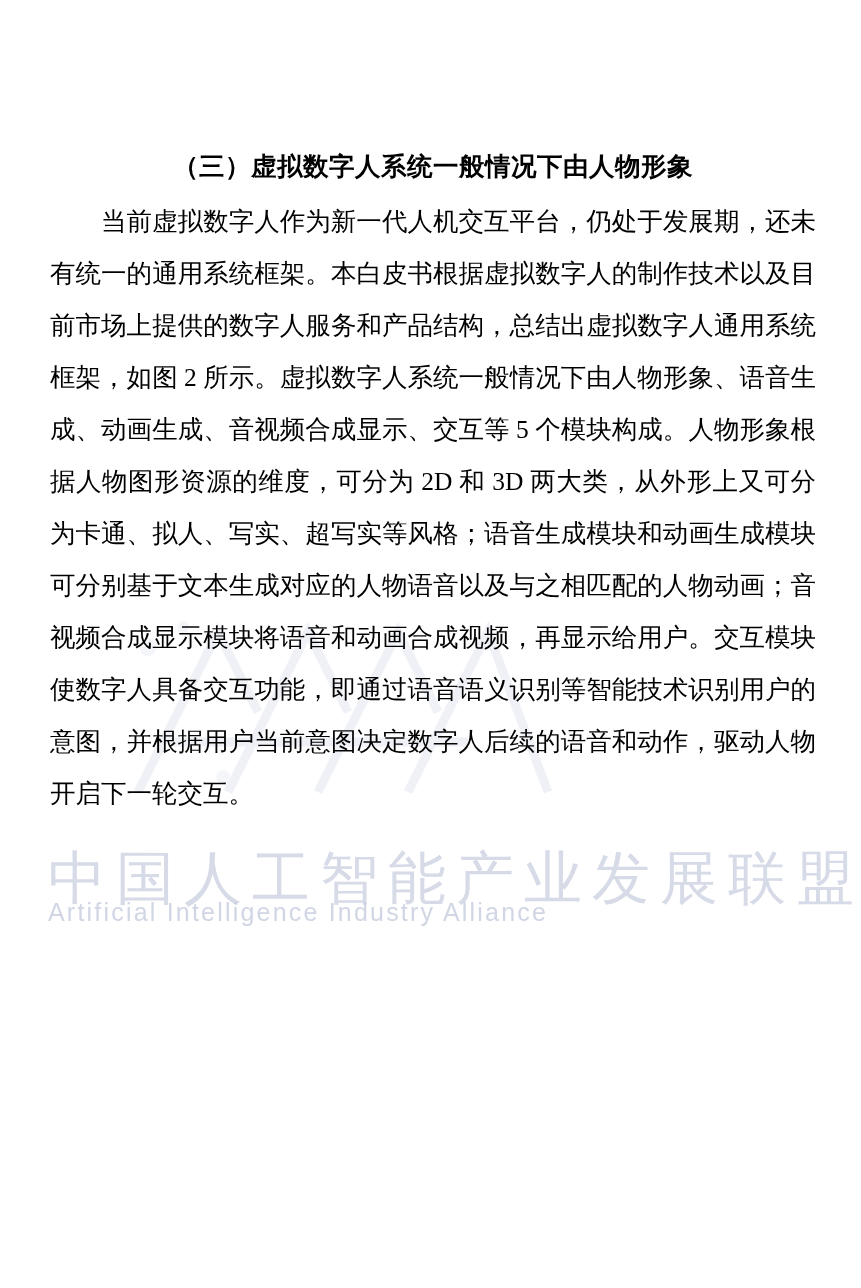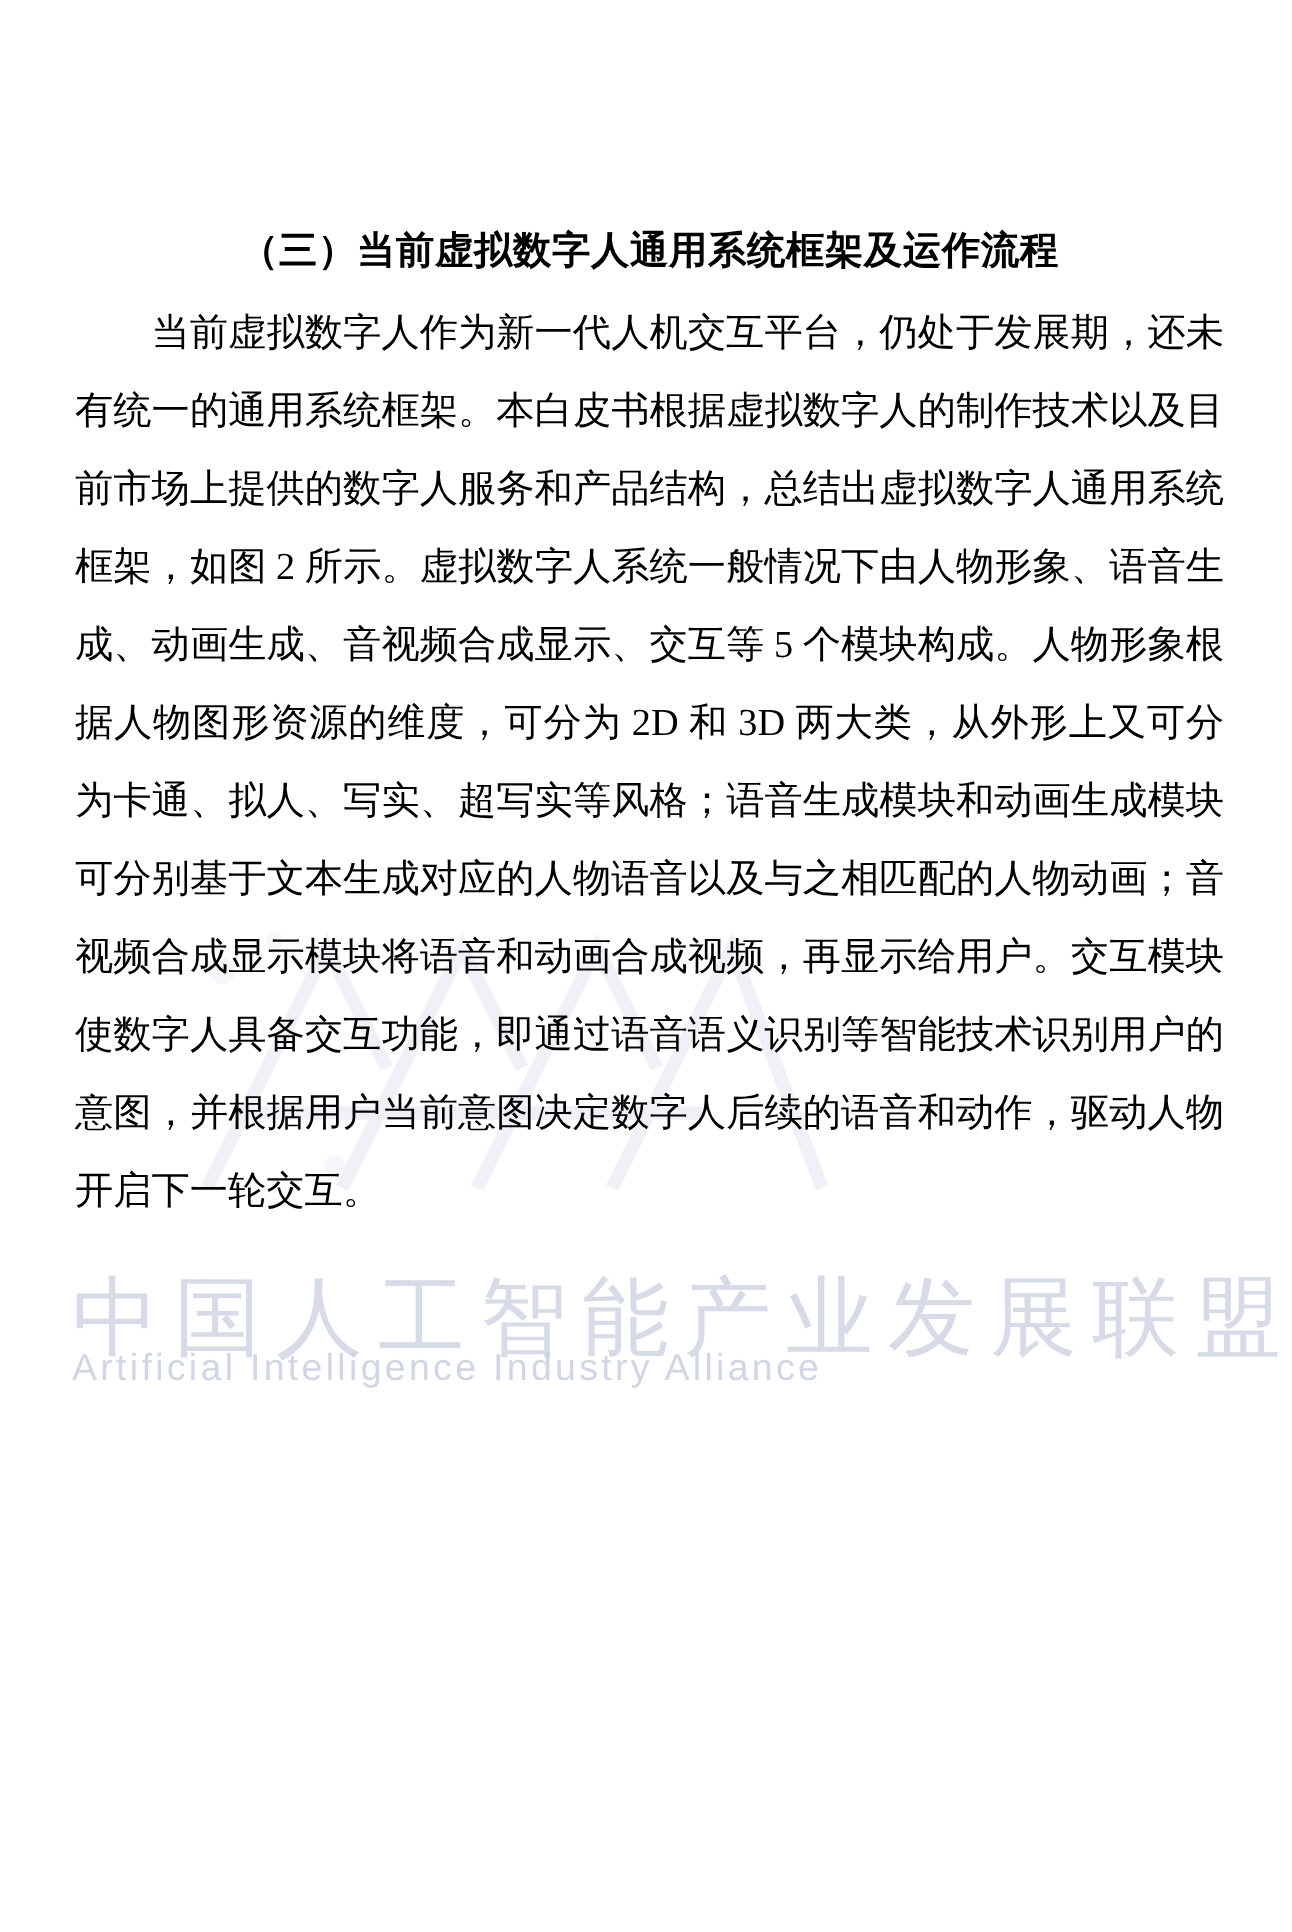--- a/index.html
+++ b/index.html
@@ -131,18 +131,18 @@
       </g>
     </svg>
     <div class="wm-cn">中国人工智能产业发展联盟</div>
     <div class="wm-en">Artificial Intelligence Industry Alliance</div>
   </div>
 
 
   <div class="content">
 
 
-    <h2 class="section-title">（三）当前虚拟数字人通用系统框架及运作流程</h2>
+    <h2 class="section-title">（三）虚拟数字人系统一般情况下由人物形象</h2>
 
     <p class="indent"><span>当前虚拟数字人作为新一代人机交互平台，仍处于发展期，还未有统一的通用系统框架。本白皮书根据虚拟数字人的制作技术以及目前市场上提供的数字人服务和产品结构，总结出虚拟数字人通用系统框架，如图 2 所示。虚拟数字人系统一般情况下由人物形象、语音生成、动画生成、音视频合成显示、交互等 5 个模块构成。</span><b>人物形象</b><span>根据人物图形资源的维度，可分为 2D 和 3D 两大类，从外形上又可分为卡通、拟人、写实、超写实等风格；</span><b>语音生成模块</b><span>和</span><b>动画生成模块</b><span>可分别基于文本生成对应的人物语音以及与之相匹配的人物动画；</span><b>音视频合成显示模块</b><span>将语音和动画合成视频，再显示给用户。</span><b>交互模块</b><span>使数字人具备交互功能，即通过语音语义识别等智能技术识别用户的意图，并根据用户当前意图决定数字人后续的语音和动作，驱动人物开启下一轮交互。</span></p>
 
   </div>
 </div>
 
 </body></html>

